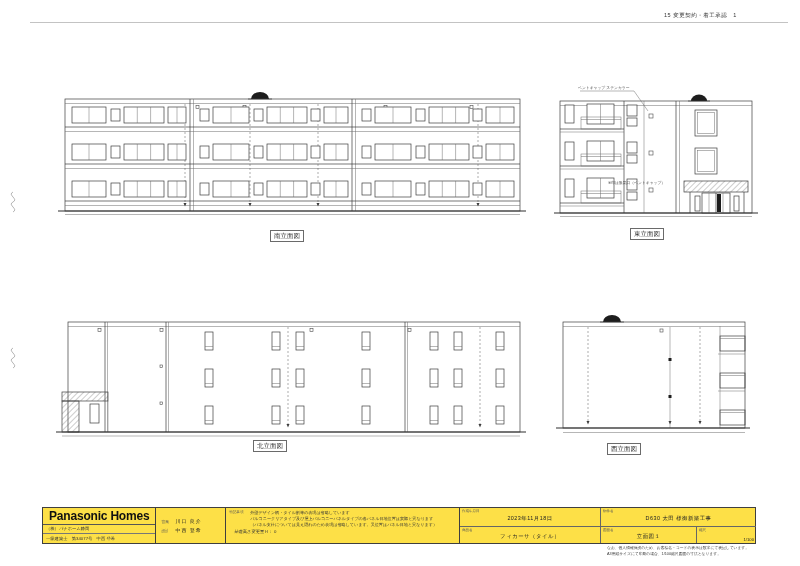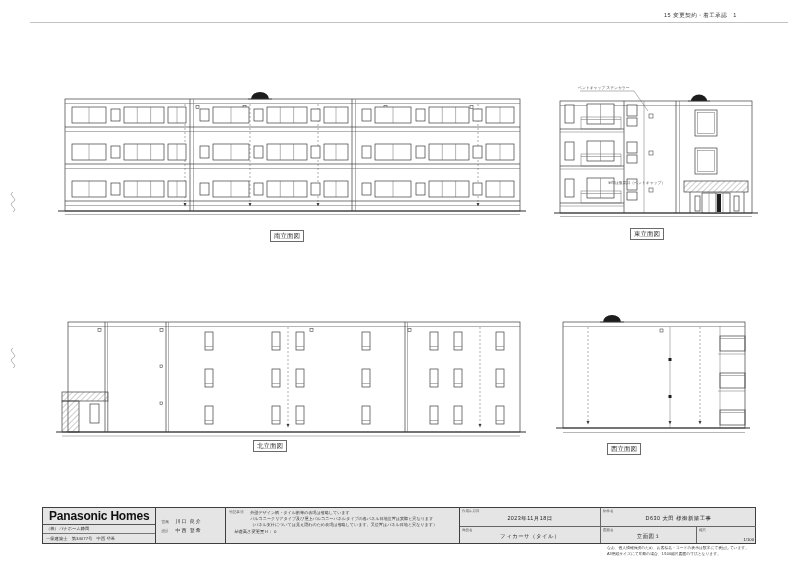--- a/index.html
+++ b/index.html
@@ -17,21 +17,21 @@
 
   .hdr-text{position:absolute;left:664px;top:12px;width:120px;font-size:5.5px;color:#333;
             letter-spacing:0.5px;}
   .elabel{position:absolute;border:0.6px solid #6a6a6a;background:#fff;color:#333;
           font-size:6.5px;line-height:1;padding:1.5px 3px;white-space:nowrap;}
   .anno{position:absolute;font-size:4px;color:#444;white-space:nowrap;transform:scale(0.95);
         transform-origin:left top;}
 
   
   .tblock{position:absolute;left:42px;top:507px;width:714px;height:37px;
-          border:0.9px solid #3f3f3f;display:flex;background:#e5e5e5;box-sizing:border-box;}
+          border:0.9px solid #3f3f3f;display:flex;background:#fde047;box-sizing:border-box;}
   .tb-cell{box-sizing:border-box;height:100%;}
   .tb-logo{width:113px;display:flex;flex-direction:column;}
   .tb-logo .logo{flex:1;display:flex;align-items:center;justify-content:center;
                  font-weight:bold;font-size:12px;letter-spacing:-0.2px;color:#111;
                  border-bottom:0.6px solid #555;}
   .tb-logo .co{height:8px;font-size:4.3px;line-height:8px;padding-left:3px;color:#333;
                border-bottom:0.6px solid #777;}
   .tb-logo .lic{height:9px;font-size:4.3px;line-height:9px;padding-left:3px;color:#333;}
   .tb-staff{width:70px;border-left:0.8px solid #3f3f3f;display:flex;flex-direction:column;
             justify-content:center;gap:3px;padding:2px 0;}

